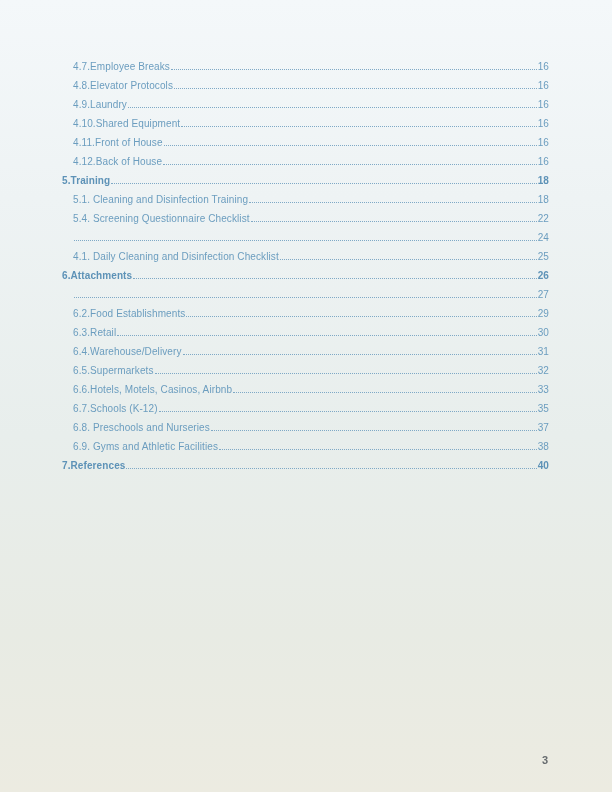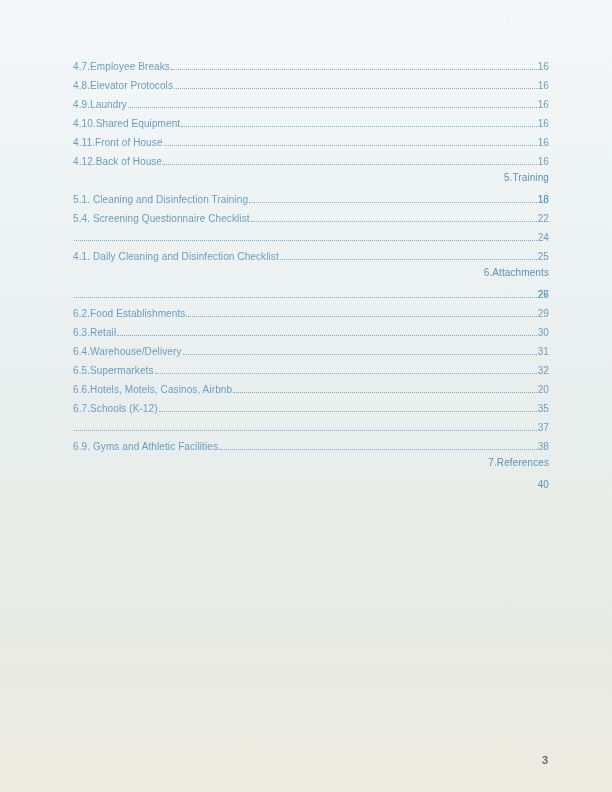--- a/index.html
+++ b/index.html
@@ -24,24 +24,23 @@
       display: flex;
       align-items: flex-end;
       height: 19px;
       line-height: 16px;
       font-size: 10px;
       color: #6b9dbf;
       white-space: nowrap;
       letter-spacing: 0.1px;
     }
     .toc-entry.level-1 {
-      font-weight: normal;
+      font-weight: bold;
       color: #5d92b7;
       padding-left: 0;
-      flex-direction: column;
     }
     .toc-entry.level-2 {
       padding-left: 11px;
     }
     .toc-title {
       flex: 0 0 auto;
     }
     .toc-leader {
       flex: 1 1 auto;
       margin: 0 1px;
@@ -146,28 +145,29 @@
     <span class="toc-page">31</span>
   </div>
   <div class="toc-entry level-2">
     <span class="toc-title">6.5.Supermarkets </span>
     <span class="toc-leader"></span>
     <span class="toc-page">32</span>
   </div>
   <div class="toc-entry level-2">
     <span class="toc-title">6.6.Hotels, Motels, Casinos, Airbnb</span>
     <span class="toc-leader"></span>
-    <span class="toc-page">20</span>
+    <span class="toc-page">33</span>
   </div>
   <div class="toc-entry level-2">
     <span class="toc-title">6.7.Schools (K-12)</span>
     <span class="toc-leader"></span>
     <span class="toc-page">35</span>
   </div>
   <div class="toc-entry level-2">
+    <span class="toc-title">6.8. Preschools and Nurseries </span>
     <span class="toc-leader"></span>
     <span class="toc-page">37</span>
   </div>
   <div class="toc-entry level-2">
     <span class="toc-title">6.9. Gyms and Athletic Facilities</span>
     <span class="toc-leader"></span>
     <span class="toc-page">38</span>
   </div>
   <div class="toc-entry level-1">
     <span class="toc-title">7.References </span>

